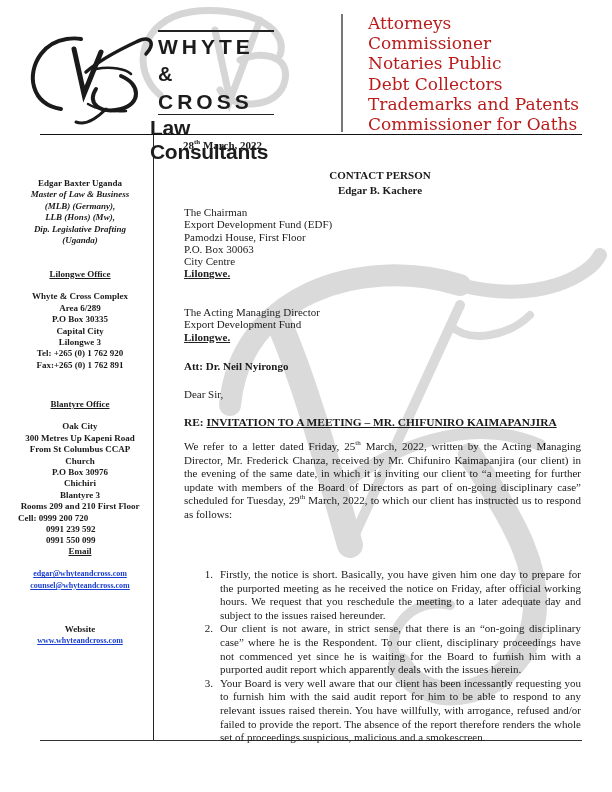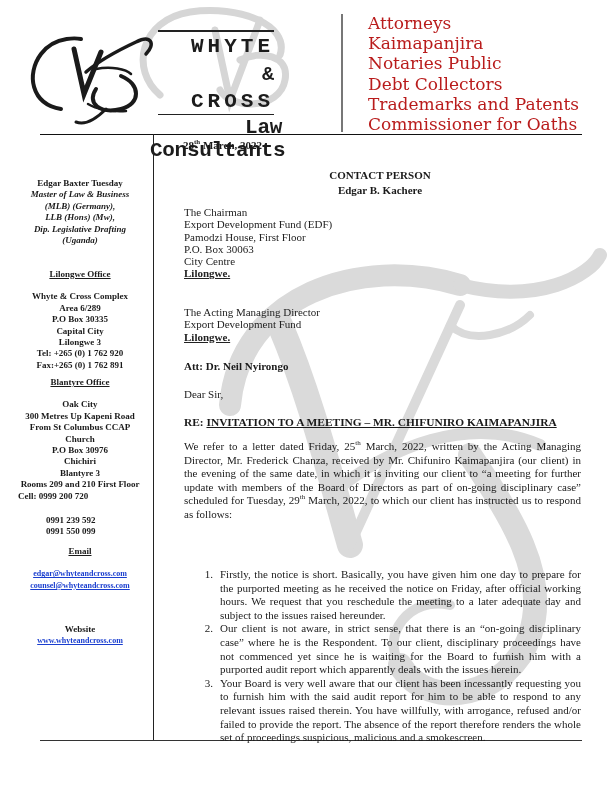--- a/index.html
+++ b/index.html
@@ -5,21 +5,21 @@
   html, body { margin:0; padding:0; background:#ffffff; }
   body { width:612px; height:792px; position:relative; overflow:hidden; font-family:"Liberation Serif", serif; color:#1a1a1a; }
   .abs { position:absolute; }
 
   
   .monogram { left:26px; top:14px; width:130px; height:115px; }
   .watermark-small { left:120px; top:0px; width:180px; height:120px; }
   .watermark-big { left:210px; top:215px; width:400px; height:520px; }
 
   .brand-rule { background:#222; height:2px; }
-  .brand-word { font-family:Liberation Mono, monospace; font-weight:bold; color:#1c1c1c; text-align:right; }
+  .brand-word { font-family:Liberation Sans, sans-serif; font-weight:bold; color:#1c1c1c; text-align:left; }
   .brand-whyte { left:158px; top:35px; width:116px; font-size:21px; letter-spacing:4px; }
   .brand-amp { left:158px; top:63px; width:116px; font-size:20px; }
   .brand-cross { left:158px; top:90px; width:116px; font-size:21px; letter-spacing:4px; }
   .brand-tag { left:150px; top:116px; width:132px; font-size:21px; letter-spacing:-0.3px; font-weight:bold; }
 
   .vrule-head { left:341px; top:14px; width:2px; height:118px; background:#777; }
   .services { left:368px; top:13px; font-family:"DejaVu Serif", serif; font-size:17px; line-height:20.2px; color:#b91c1c; }
   .services div { white-space:nowrap; }
 
   .hrule-top { left:40px; top:134px; width:542px; height:1px; background:#111; }
@@ -88,66 +88,66 @@
 <div class="abs brand-word brand-whyte">WHYTE</div>
 <div class="abs brand-word brand-amp">&amp;</div>
 <div class="abs brand-word brand-cross">CROSS</div>
 <div class="abs brand-rule" style="left:158px; top:114px; width:116px; height:1px;"></div>
 <div class="abs brand-word brand-tag">Law Consultants</div>
 
 <div class="abs vrule-head"></div>
 
 <div class="abs services">
   <div>Attorneys</div>
-  <div>Kaimapanjira</div>
+  <div>Commissioner</div>
   <div>Notaries Public</div>
   <div>Debt Collectors</div>
   <div>Trademarks and Patents</div>
   <div>Commissioner for Oaths</div>
 </div>
 
 <div class="abs hrule-top"></div>
 <div class="abs vrule-side"></div>
 <div class="abs hrule-bottom"></div>
 
 <div class="abs sidebar" style="top:178px;">
-  <div>Edgar Baxter Tuesday</div>
+  <div>Edgar Baxter Uganda</div>
   <div class="it">Master of Law &amp; Business</div>
   <div class="it">(MLB) (Germany),</div>
   <div class="it">LLB (Hons) (Mw),</div>
   <div class="it">Dip. Legislative Drafting</div>
   <div class="it">(Uganda)</div>
 </div>
 
 <div class="abs sidebar" style="top:269px;">
   <div class="u">Lilongwe Office</div>
   <div style="height:11px;"></div>
   <div>Whyte &amp; Cross Complex</div>
   <div>Area 6/289</div>
   <div>P.O Box 30335</div>
   <div>Capital City</div>
   <div>Lilongwe 3</div>
   <div>Tel: +265 (0) 1 762 920</div>
   <div>Fax:+265 (0) 1 762 891</div>
 </div>
 
-<div class="abs sidebar" style="top:377px; left:6px; width:148px;">
+<div class="abs sidebar" style="top:399px; left:6px; width:148px;">
   <div class="u">Blantyre Office</div>
   <div style="height:11px;"></div>
   <div>Oak City</div>
   <div>300 Metres Up Kapeni Road</div>
   <div>From St Columbus CCAP</div>
   <div>Church</div>
   <div>P.O Box 30976</div>
   <div>Chichiri</div>
   <div>Blantyre 3</div>
   <div>Rooms 209 and 210 First Floor</div>
   <div style="text-align:left; padding-left:12px;">
     <div>Cell: 0999 200 720</div>
-    <div style="padding-left:28px;margin-top:13px;">0991 239 592</div>
+    <div style="padding-left:28px;">0991 239 592</div>
     <div style="padding-left:28px;">0991 550 099</div>
   </div>
 </div>
 
 <div class="abs sidebar" style="top:546px;">
   <div class="u">Email</div>
   <div style="height:11px;"></div>
   <div><a>edgar@whyteandcross.com</a></div>
   <div><a>counsel@whyteandcross.com</a></div>
 </div>

